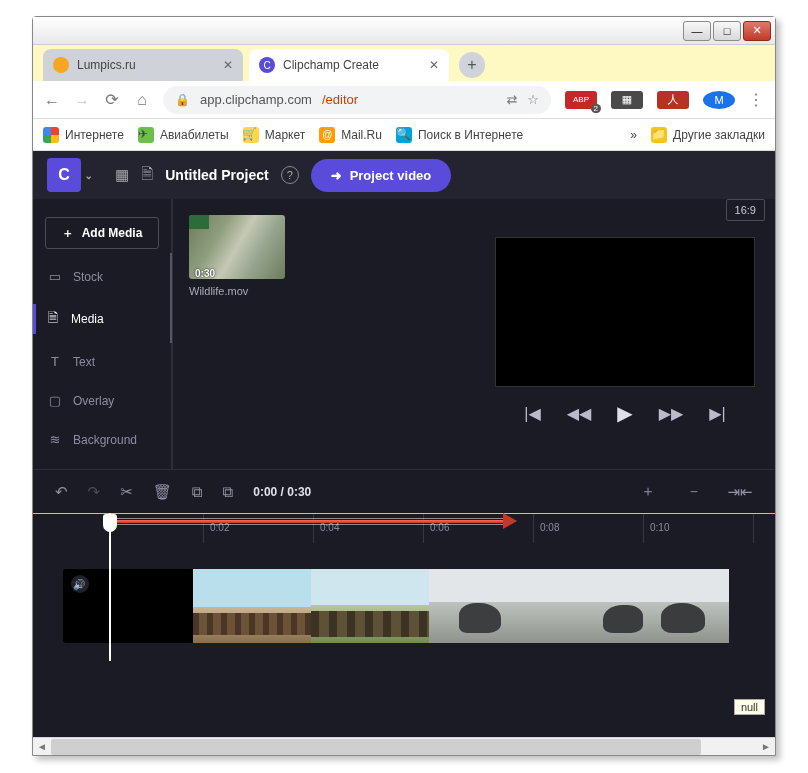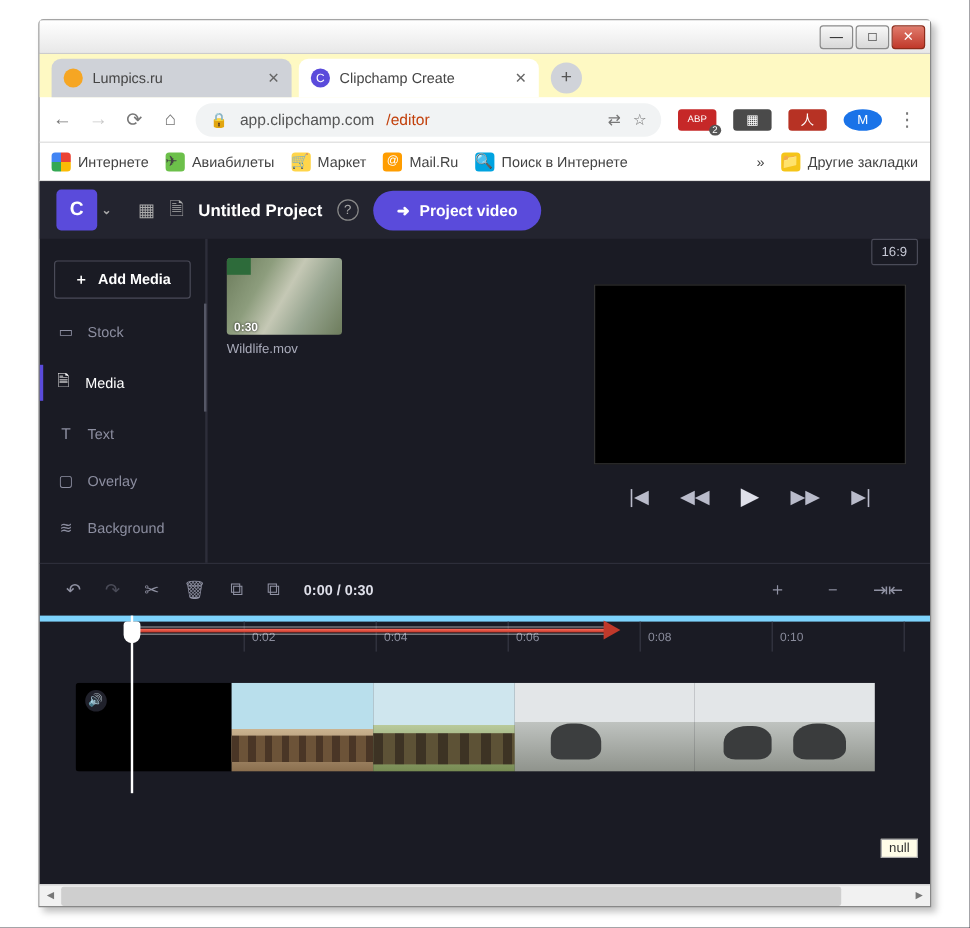--- a/index.html
+++ b/index.html
@@ -67,21 +67,21 @@
 .pc { display:flex; justify-content:center; gap:26px; color:#b9bbca; font-size:16px; align-items:center; }
 .pc .play { font-size:20px; color:#dfe0ea; }
 
 
 .tt { height:44px; display:flex; align-items:center; gap:20px; padding:0 22px; color:#9092a3; font-size:15px; border-top:1px solid #2d2e3a; }
 .tt .time { color:#dfe0ea; font-size:12px; font-weight:600; }
 .tt .spacer { flex:1; }
 .tt .zb { width:26px; text-align:center; font-size:15px; }
 
 
-.ruler { position:relative; height:30px; border-top:5px solid #7dd3fc; }
+.ruler { position:relative; height:30px; border-top:1px solid #7dd3fc; }
 .tick { position:absolute; top:0; bottom:0; border-left:1px solid #363744; color:#8a8c9c; font-size:10px; padding:8px 0 0 6px; }
 .playhead-top { position:absolute; top:0; left:70px; width:14px; height:18px; background:#fff; border-radius:3px 3px 7px 7px; z-index:5; }
 .arrow { position:absolute; top:6px; left:82px; width:390px; height:3px; background:linear-gradient(#ff6b5a,#c0392b); z-index:4; }
 .arrow::before{content:"";position:absolute;left:0;top:-2px;bottom:-2px;width:100%;border-top:1px solid #fff;border-bottom:1px solid #fff;opacity:.5;}
 .arrow::after { content:""; position:absolute; right:-12px; top:-7px; border-left:14px solid #c0392b; border-top:8px solid transparent; border-bottom:8px solid transparent; }
 
 .track-area { position:relative; height:118px; }
 .playhead-line { position:absolute; left:76px; top:-30px; bottom:0; width:2px; background:#fff; z-index:3; }
 .track { position:absolute; left:30px; right:0; top:26px; height:74px; display:flex; border-radius:3px; overflow:hidden; }
 .seg { height:100%; }

